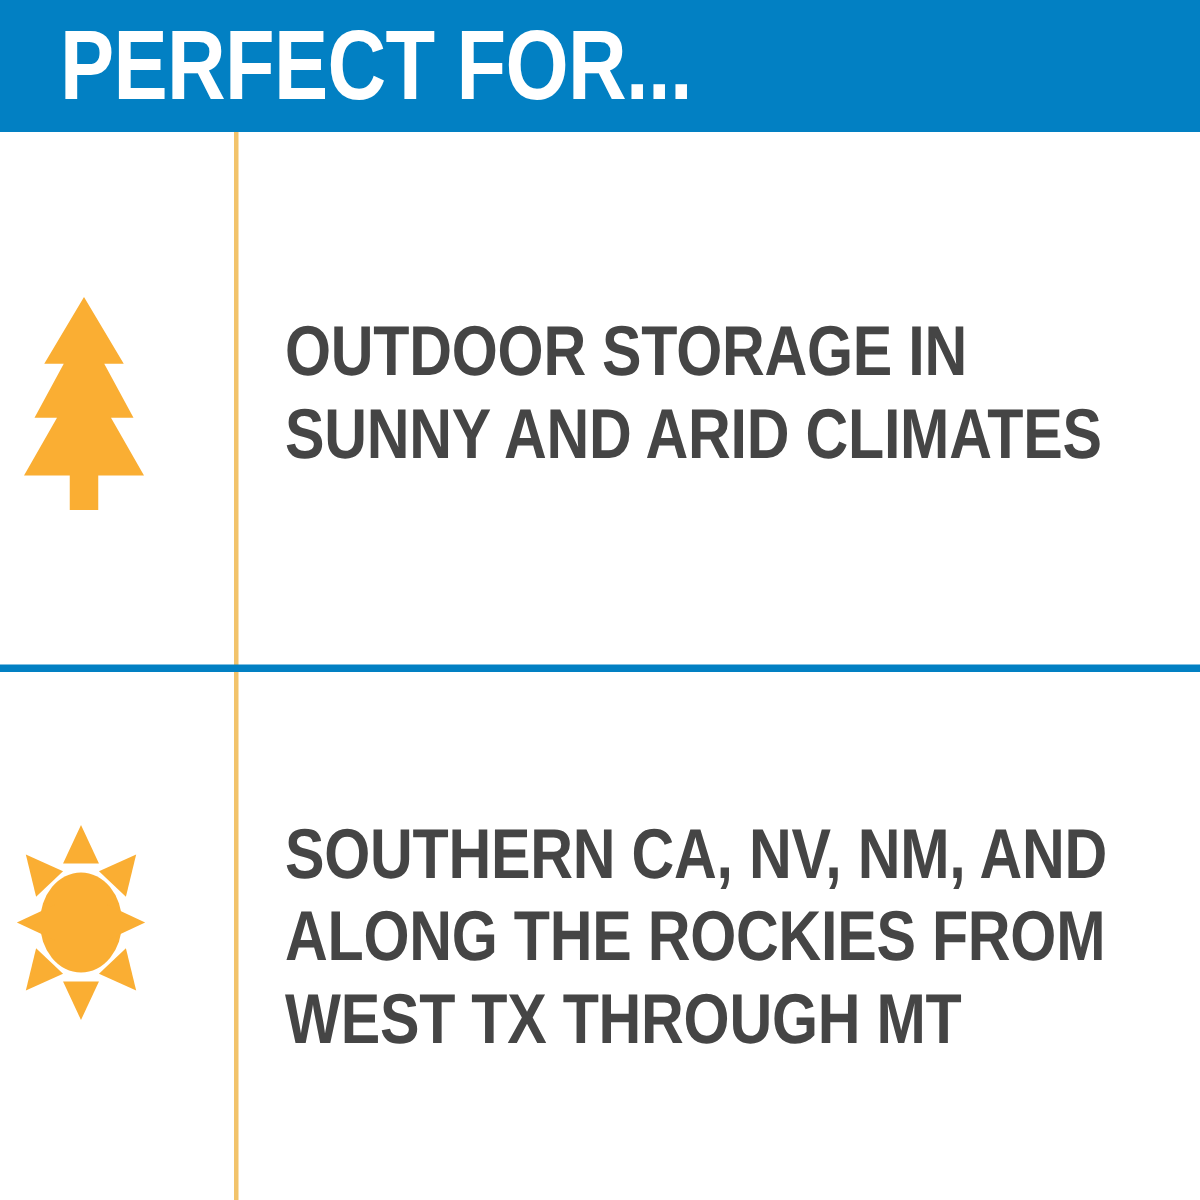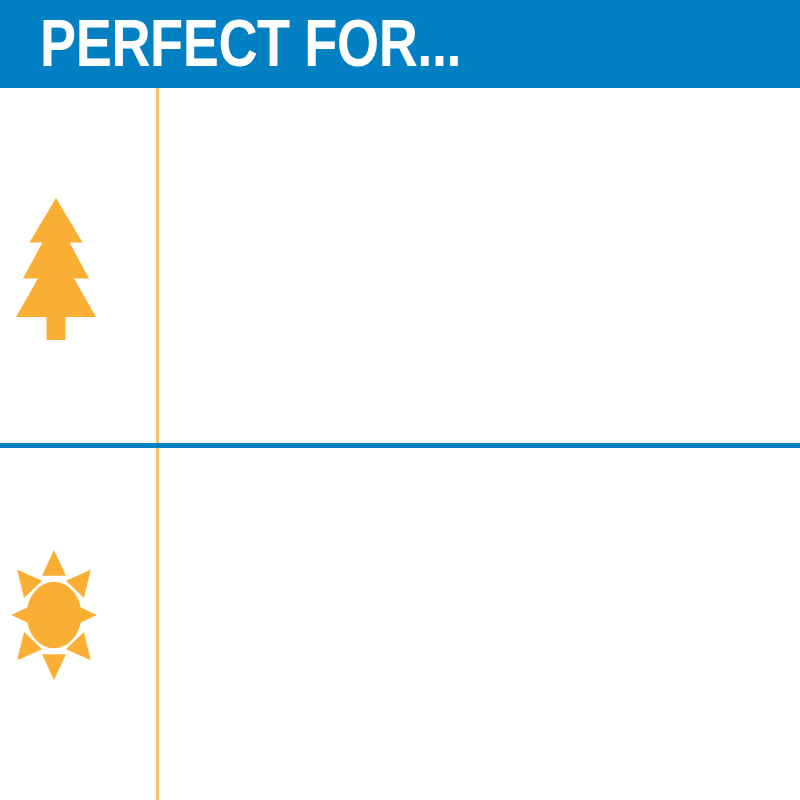--- a/index.html
+++ b/index.html
@@ -146,20 +146,24 @@
             L0 119
             L22 80.5
             L7 80.5
             L26.5 44.5
             L13.5 44.5
             Z"></path>
         </svg>
       </div>
     </div>
 
+    <div class="text-cell" id="tree-text-cell">
+      <div class="body-text">OUTDOOR STORAGE IN</div>
+      <div class="body-text">SUNNY AND ARID CLIMATES</div>
+    </div>
 
   </div>
 
   <div class="row" id="row-sun">
 
     <div class="icon-cell">
       <div id="sun-icon-wrap">
         <svg class="icon-svg" width="86" height="130" viewBox="0 0 100 152" aria-hidden="true">
           <g fill="#faae33">
 
@@ -171,16 +175,21 @@
             <polygon points="93,129 64,116 85,96"></polygon>
             <polygon points="50,152 36,122 64,122"></polygon>
             <polygon points="7,129 15,96 36,116"></polygon>
             <polygon points="0,76 30,62 30,90"></polygon>
             <polygon points="7,23 36,36 15,56"></polygon>
           </g>
         </svg>
       </div>
     </div>
 
+    <div class="text-cell" id="sun-text-cell">
+      <div class="body-text">SOUTHERN CA, NV, NM, AND</div>
+      <div class="body-text">ALONG THE ROCKIES FROM</div>
+      <div class="body-text">WEST TX THROUGH MT</div>
+    </div>
 
   </div>
 
 </div>
 
 </body></html>

